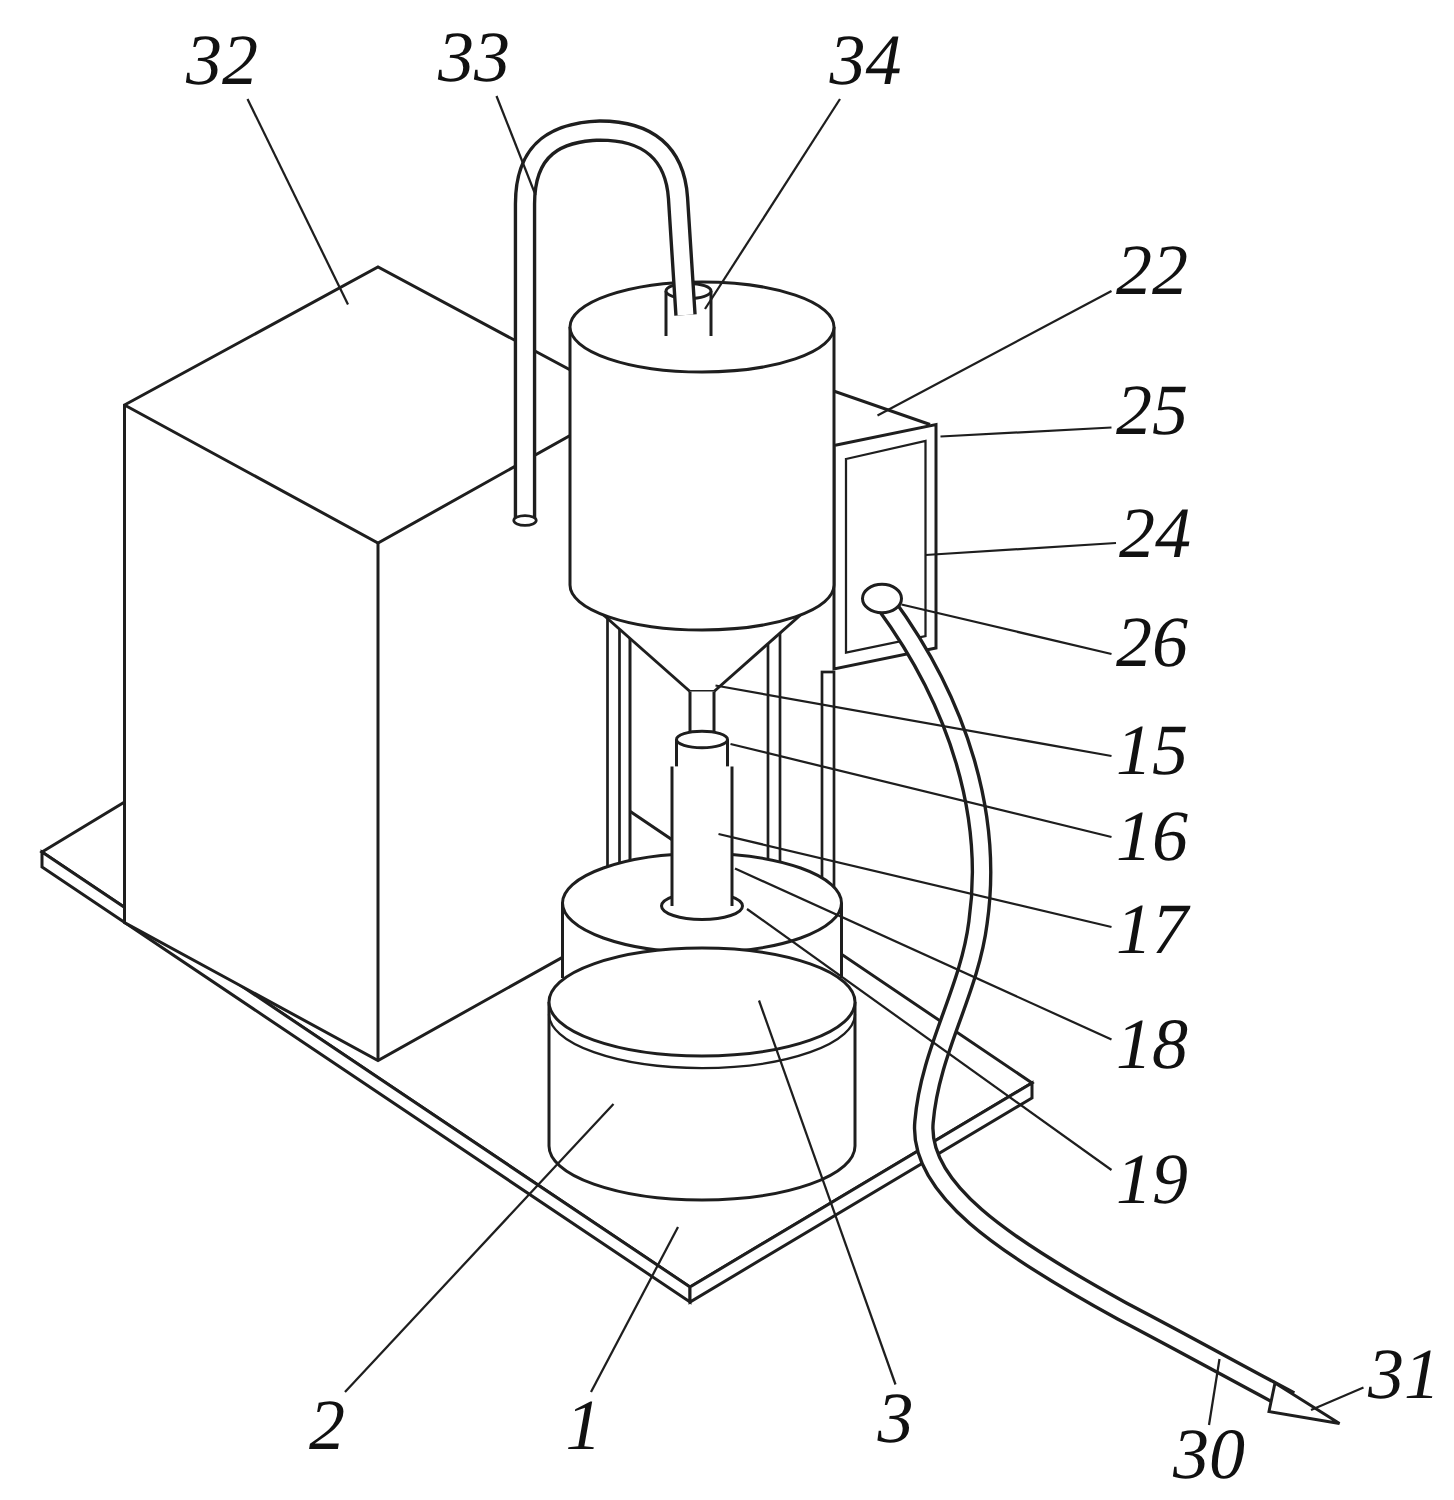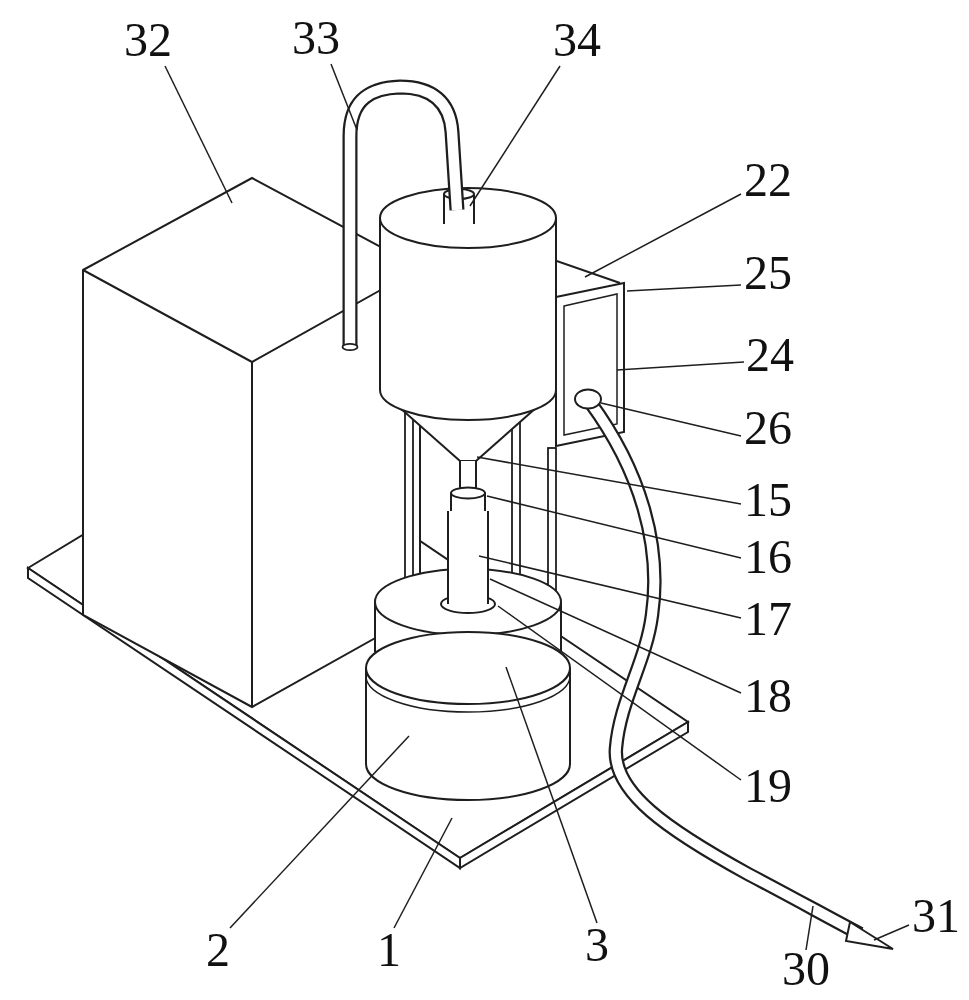--- a/index.html
+++ b/index.html
@@ -3,21 +3,21 @@
 <meta charset="utf-8">
 <style>
   html, body {
     margin: 0;
     padding: 0;
     background: #ffffff;
     width: 969px;
     height: 1000px;
     font-family: "Liberation Serif", serif;
   }
-  .stage { width: 969px; height: 1000px; position: relative; }
+  .stage { width: 969px; height: 1000px; position: relative; font-style: italic; }
   svg { display: block; }
   .fw      { fill: #ffffff; stroke: #1e1e1e; stroke-width: 2; }
   .fwthin  { fill: #ffffff; stroke: #1e1e1e; stroke-width: 1.8; }
   .wf      { fill: #ffffff; stroke: none; }
   .ln      { fill: none; stroke: #1e1e1e; stroke-width: 2; }
   .lnthin  { fill: none; stroke: #1e1e1e; stroke-width: 1.5; }
   .tube-outer { fill: none; stroke: #1e1e1e; stroke-width: 15; }
   .tube-inner { fill: none; stroke: #ffffff; stroke-width: 10.5; }
   .hose-outer { fill: none; stroke: #1e1e1e; stroke-width: 14.5; }
   .hose-inner { fill: none; stroke: #ffffff; stroke-width: 10; }

